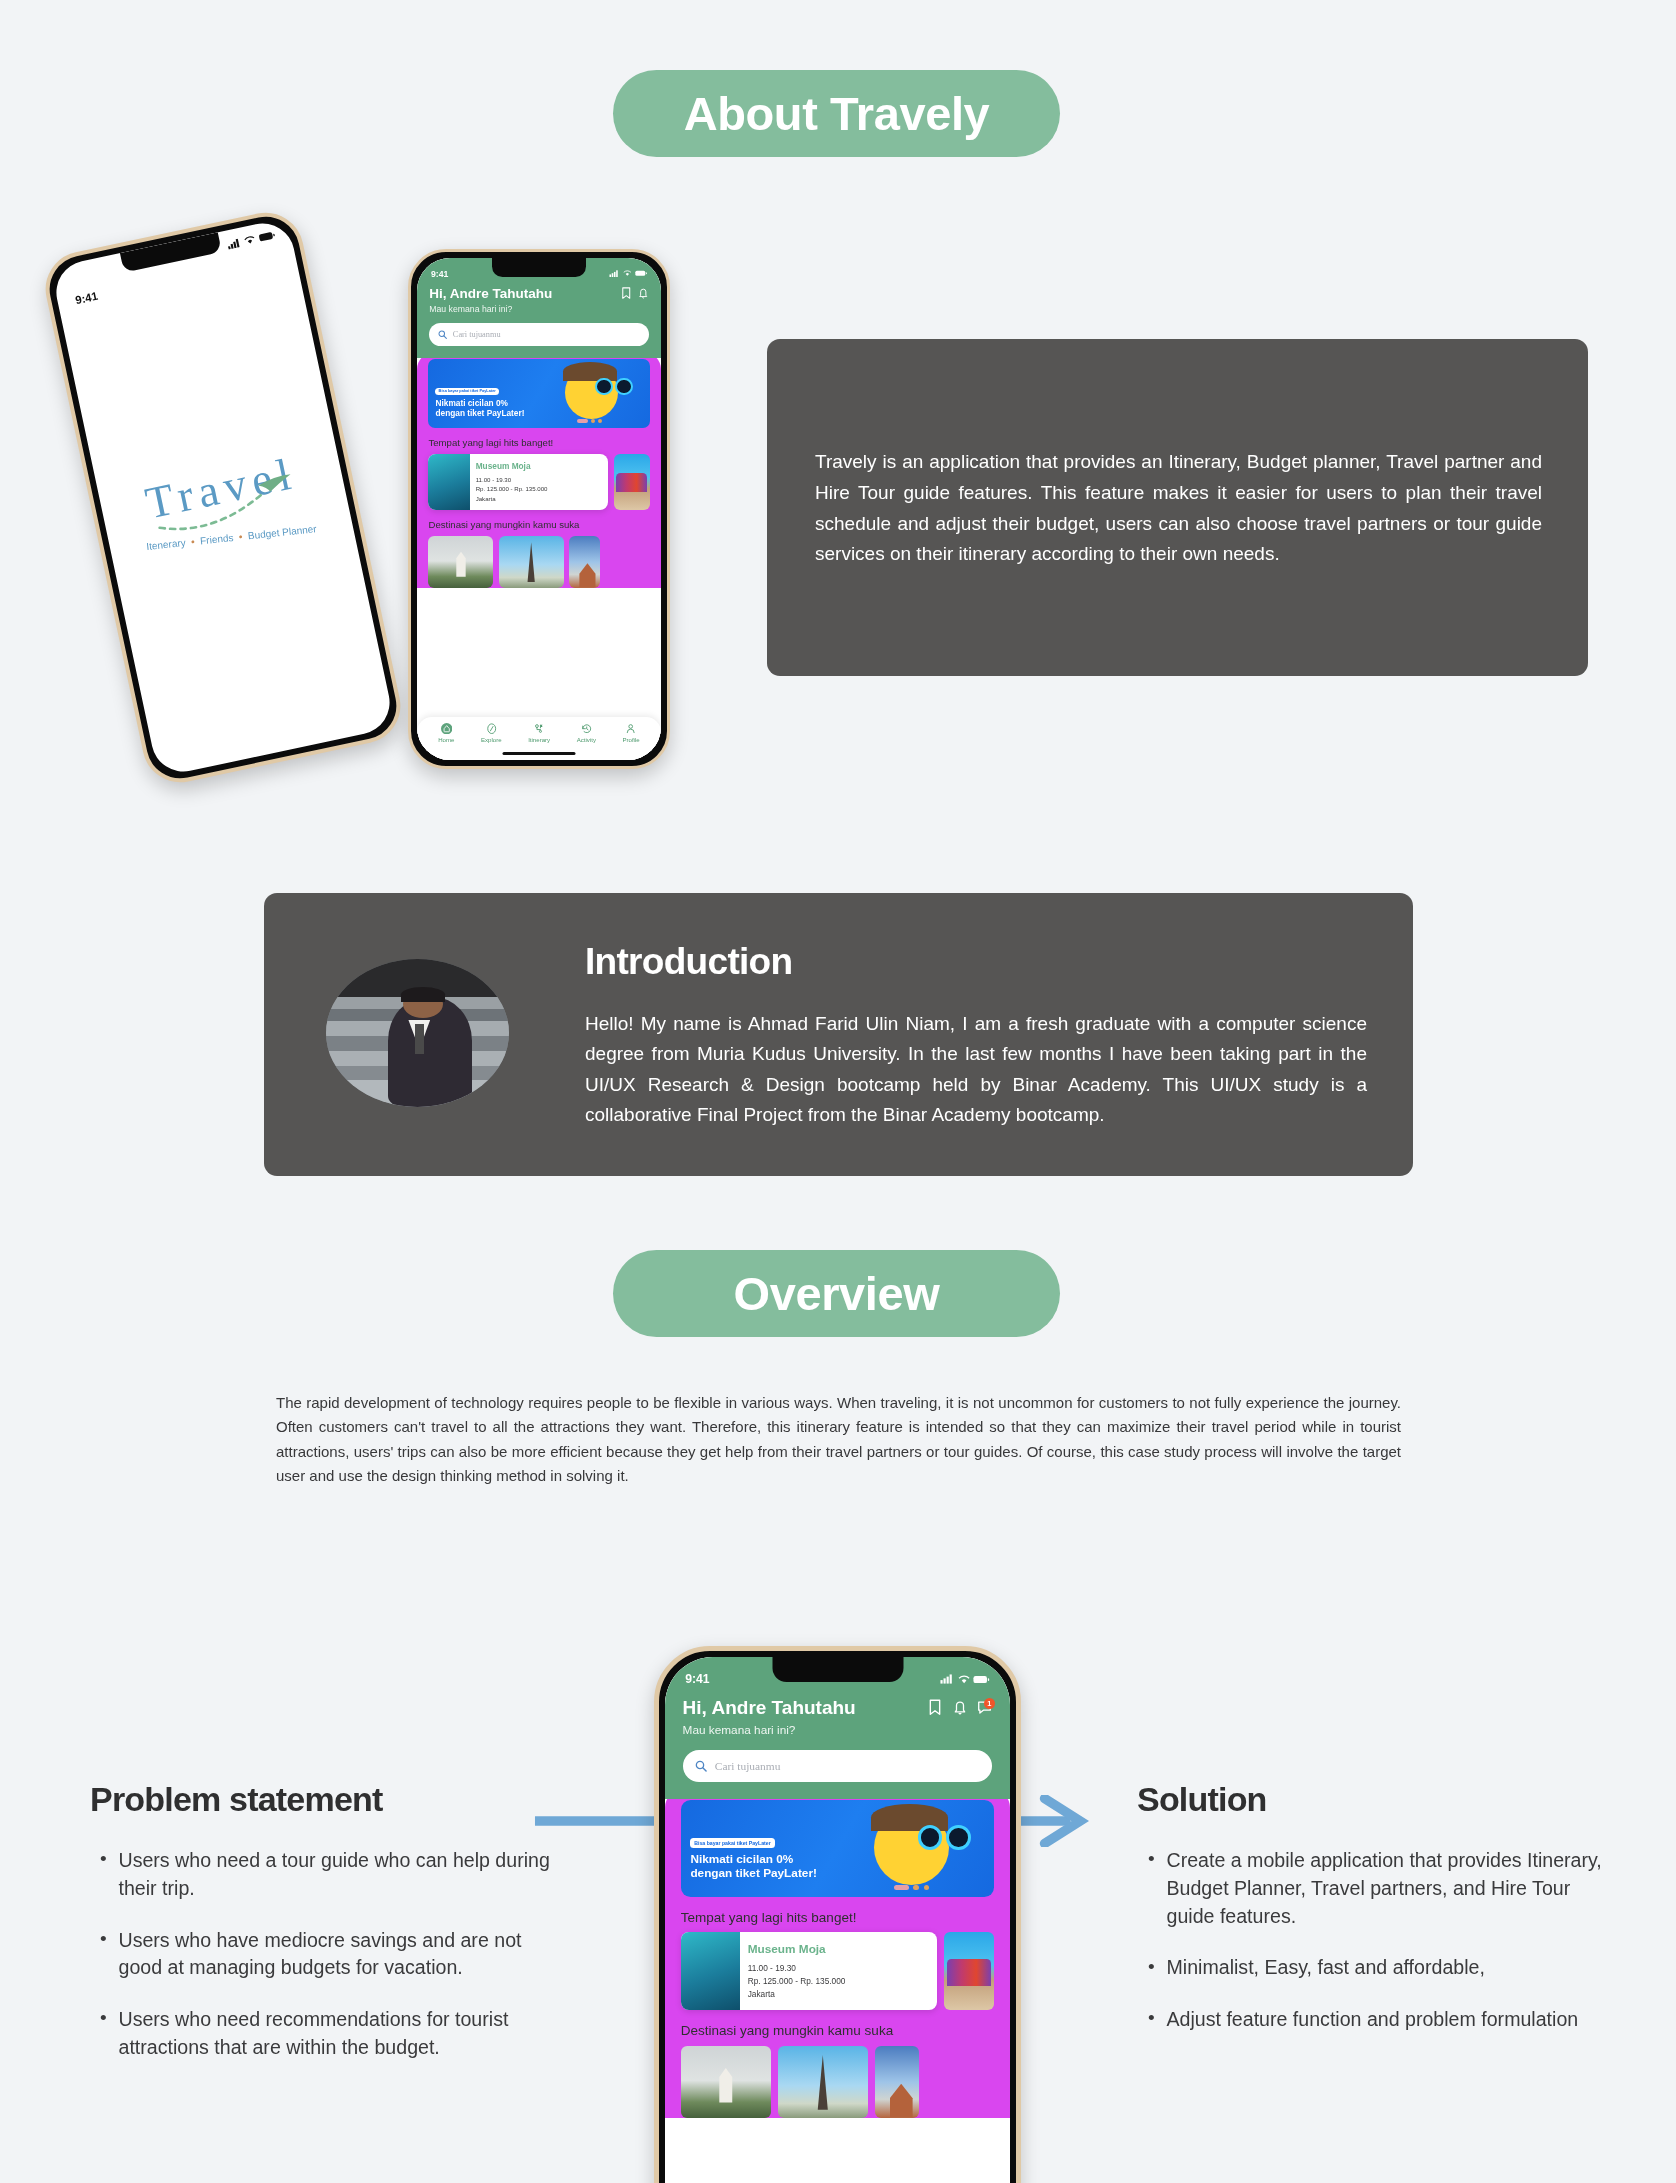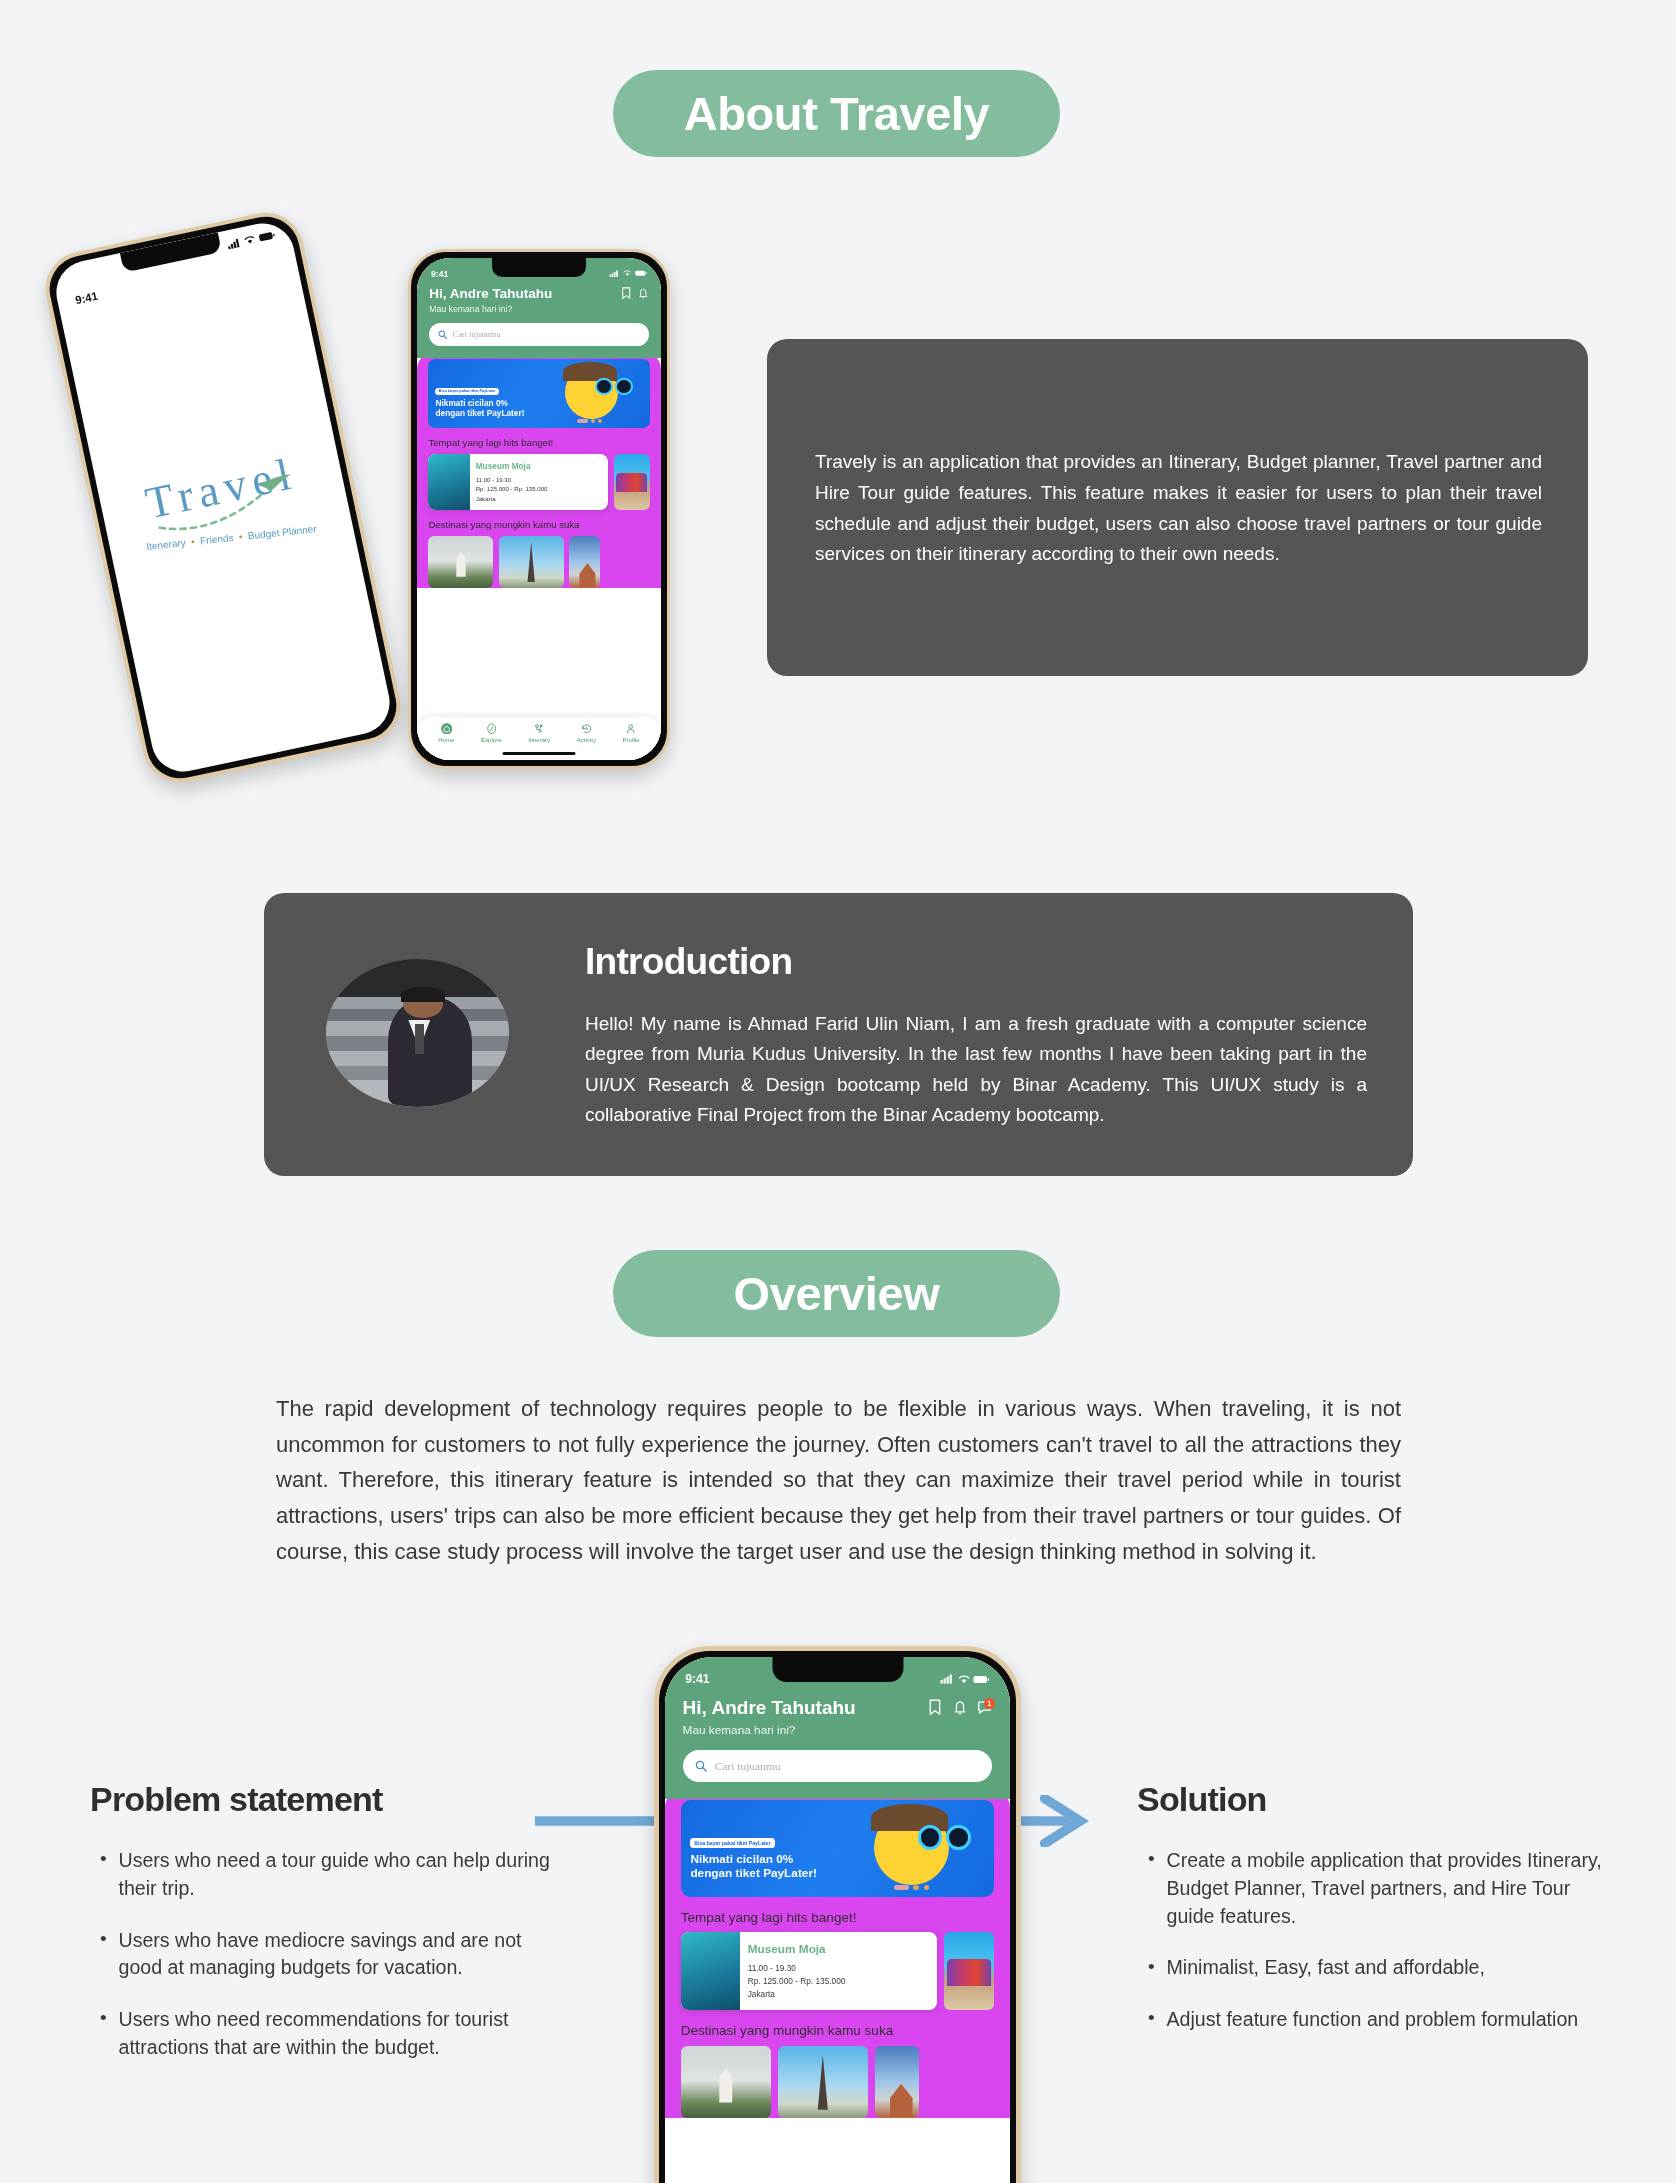--- a/index.html
+++ b/index.html
@@ -23,21 +23,21 @@
     font-weight: 700;
     letter-spacing: -0.4px;
   }
   #pill-about { left: 613px; top: 70px; width: 447px; height: 87px; font-size: 47px; }
   #pill-overview { left: 613px; top: 1250px; width: 447px; height: 87px; font-size: 47px; }
 
   
   .dark-card {
     position: absolute;
     background: #565554;
-    border-radius: 20px;
+    border-radius: 13px;
   }
   #about-card { left: 767px; top: 339px; width: 821px; height: 337px; }
   #about-text {
     position: absolute;
     left: 48px; top: 108px; width: 727px;
     color: #ffffff; font-size: 19px; line-height: 1.62;
     text-align: justify;
   }
 
   #intro-card { left: 264px; top: 893px; width: 1149px; height: 283px; }
@@ -67,21 +67,21 @@
     color:#ffffff; font-size: 37px; font-weight: 700; letter-spacing:-0.7px;
   }
   #intro-text {
     position: absolute; left: 321px; top: 116px; width: 782px;
     color:#ffffff; font-size: 19px; line-height: 1.60; text-align: justify;
   }
 
   
   #overview-text {
     position: absolute; left: 276px; top: 1391px; width: 1125px;
-    color: #38383a; font-size: 22px; line-height: 1.62; text-align: justify;
+    color: #38383a; font-size: 15px; line-height: 1.62; text-align: justify;
   }
 
   
   .col-title {
     position: absolute;
     color: #2f2f30;
     font-size: 34px;
     font-weight: 700;
     letter-spacing: -0.8px;
   }

